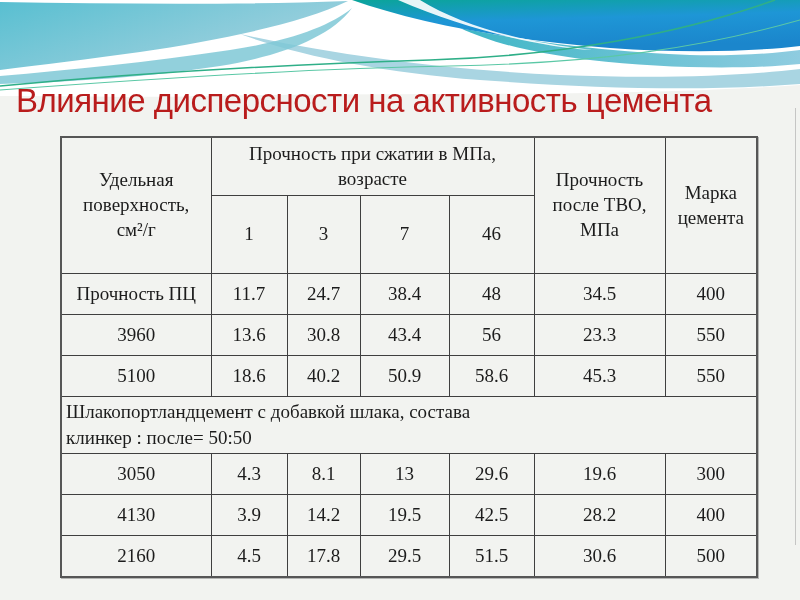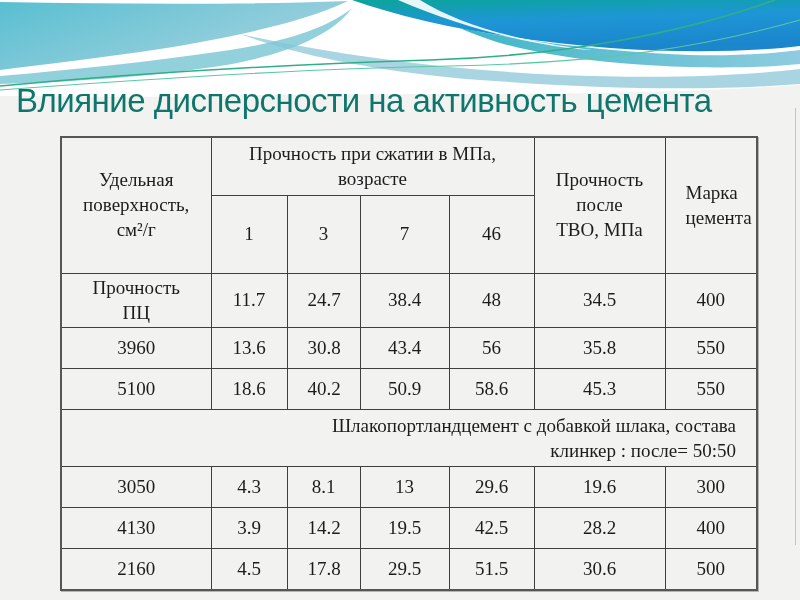--- a/index.html
+++ b/index.html
@@ -7,43 +7,43 @@
     width:800px;height:600px;overflow:hidden;position:relative;
     background:#F2F3F0;
     font-family:"Liberation Serif","DejaVu Serif",serif;
   }
   .slide{position:absolute;inset:0}
   .wave-svg{position:absolute;top:0;left:0;display:block}
   .slide-title{
     position:absolute;left:16px;top:83px;margin:0;
     font-family:"Liberation Sans","DejaVu Sans",sans-serif;
     font-weight:400;font-size:33px;line-height:1.1;letter-spacing:-0.5px;
-    color:#0f766e;white-space:nowrap;
+    color:#b91c1c;white-space:nowrap;
   }
   .edge-line{
     position:absolute;left:795px;top:108px;width:1px;height:437px;
     background:#B5B5B5;opacity:.75;
   }
   table.cement{
     position:absolute;left:60px;top:136px;width:696px;
     border-collapse:collapse;table-layout:fixed;
     font-size:19px;color:#1C1C1C;
     border:2px solid #565656;
     box-shadow:1px 1px 0 rgba(130,130,130,.55);
   }
   table.cement td{
     border:1px solid #3F3F3F;
     text-align:center;vertical-align:middle;
-    padding:2px 20px;line-height:1.3;
+    padding:2px 4px;line-height:1.3;
   }
   tr.hr1 td{height:53px}
   tr.hr2 td{height:73px}
   tr.dr  td{height:36px}
   tr.divider td{height:52px}
-  .divline{display:block;text-align:right;line-height:1.35}
+  .divline{display:block;text-align:left;line-height:1.35}
 </style>
 </head>
 <body>
 
 <div class="slide">
 
   <svg class="wave-svg" width="800" height="135" viewBox="0 0 800 135" aria-hidden="true">
     <defs>
       <linearGradient id="gSwoosh" x1="0" y1="0" x2="0.25" y2="1">
         <stop offset="0" stop-color="#0BA49A"></stop>
@@ -114,21 +114,21 @@
         <td>48</td>
         <td>34.5</td>
         <td>400</td>
       </tr>
       <tr class="dr">
         <td>3960</td>
         <td>13.6</td>
         <td>30.8</td>
         <td>43.4</td>
         <td>56</td>
-        <td>35.8</td>
+        <td>23.3</td>
         <td>550</td>
       </tr>
       <tr class="dr">
         <td>5100</td>
         <td>18.6</td>
         <td>40.2</td>
         <td>50.9</td>
         <td>58.6</td>
         <td>45.3</td>
         <td>550</td>

